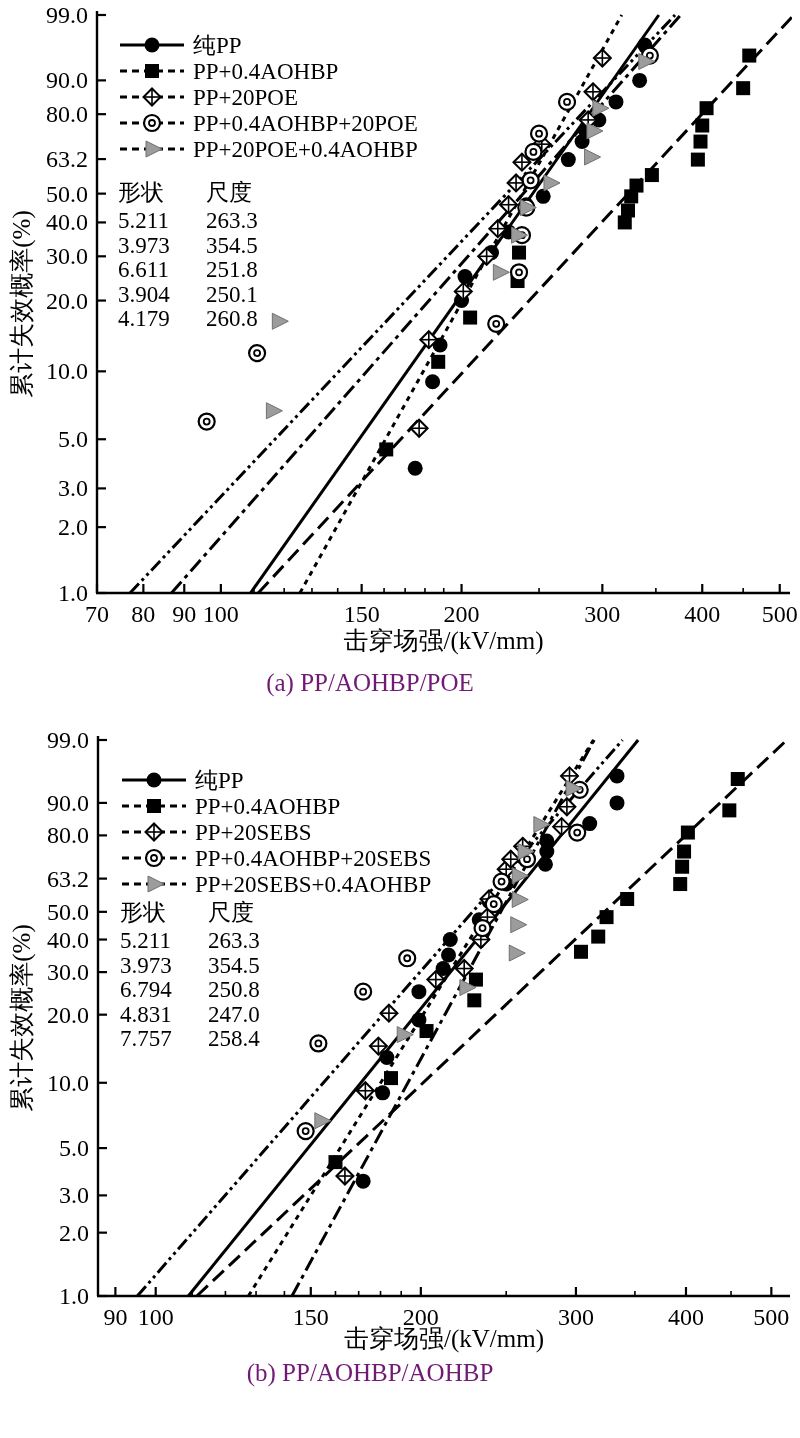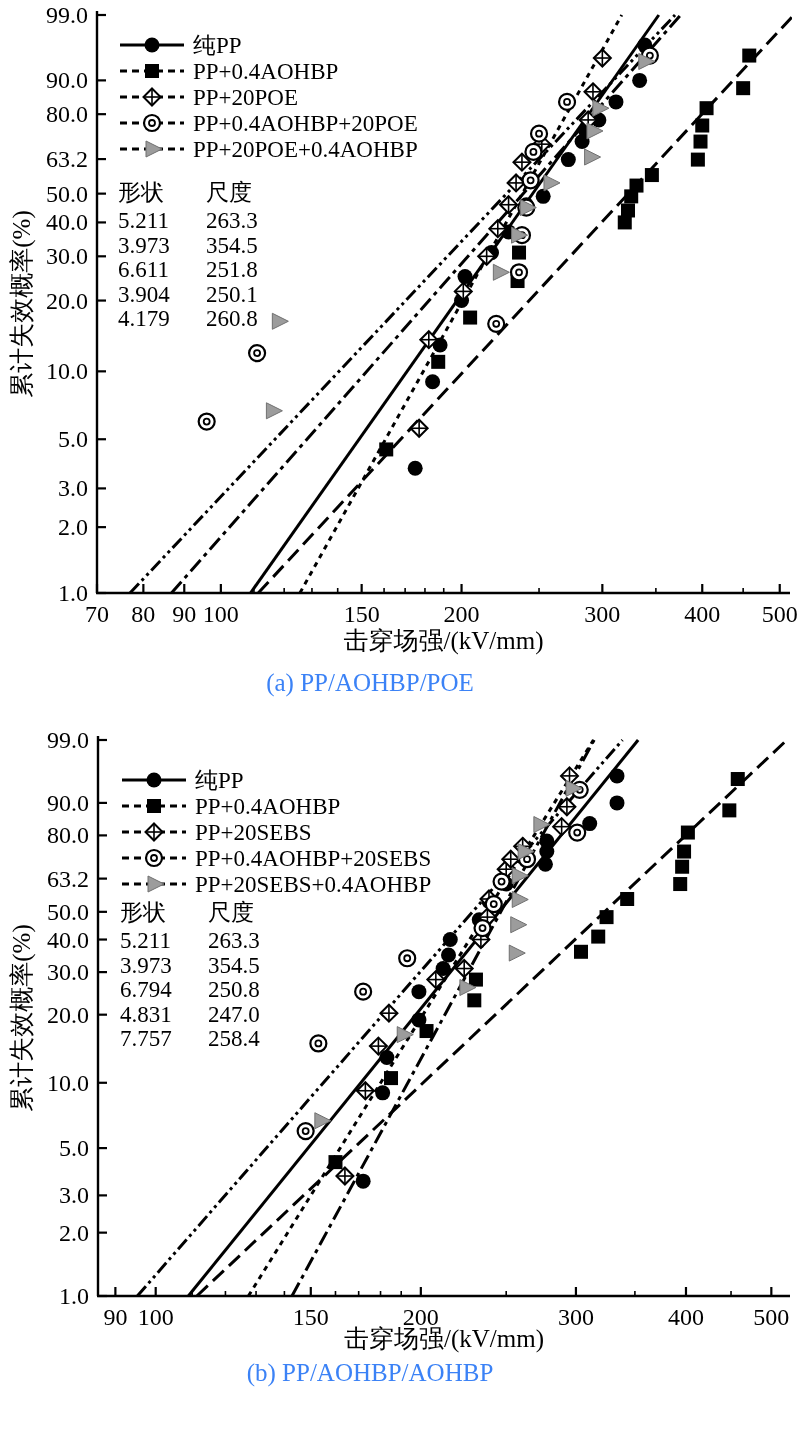--- a/index.html
+++ b/index.html
@@ -13,21 +13,21 @@
     font-family: "Liberation Serif", "DejaVu Serif", serif;
     color: #000;
   }
   .chart-block { width: 800px; position: relative; }
   .chart-canvas { display: block; }
   .chart-caption {
     width: 740px;
     text-align: center;
     font-size: 25px;
     font-family: "Liberation Serif", "DejaVu Serif", serif;
-    color: #3b82f6;
+    color: #701a75;
     margin-top: 0px;
     line-height: 1.2;
   }
   svg text {
     font-family: "Liberation Serif", "DejaVu Serif", serif;
     fill: #000;
   }
 </style>
 </head>
 <body>

